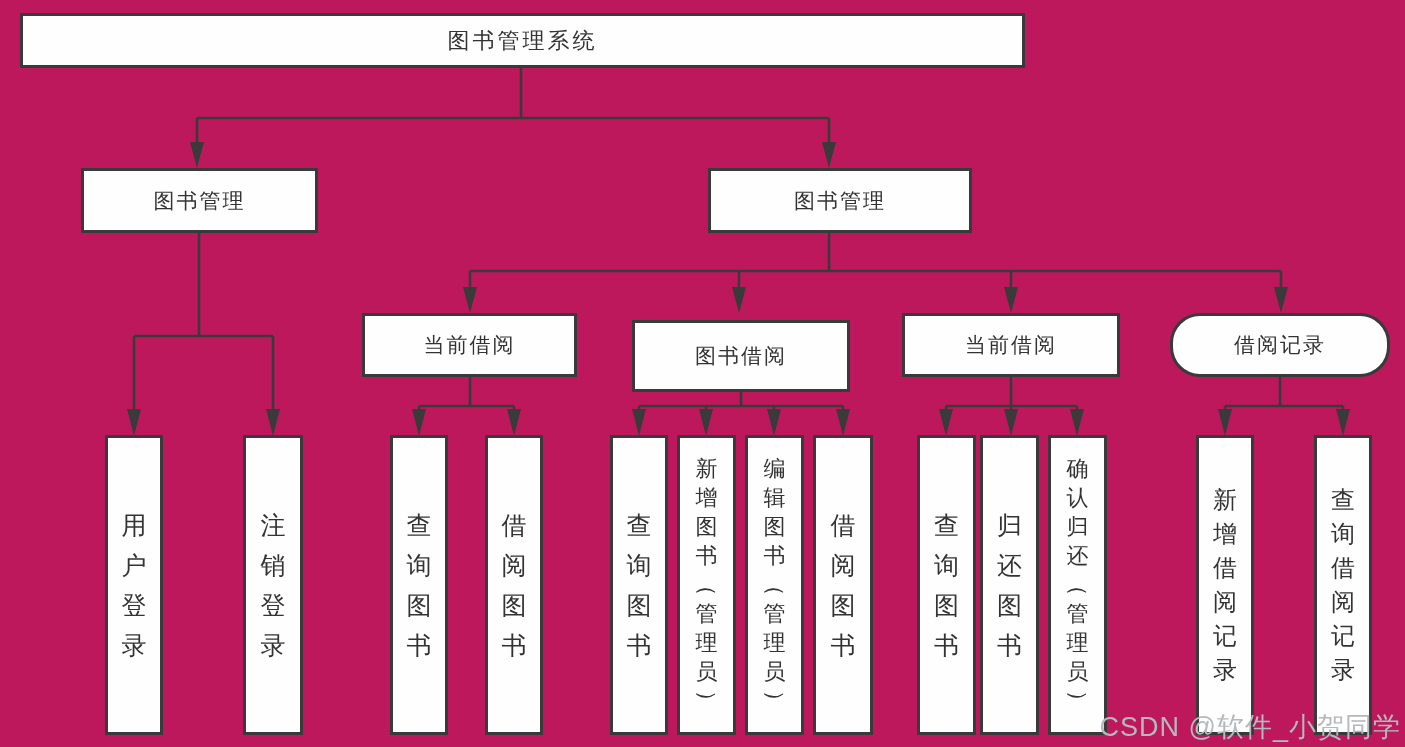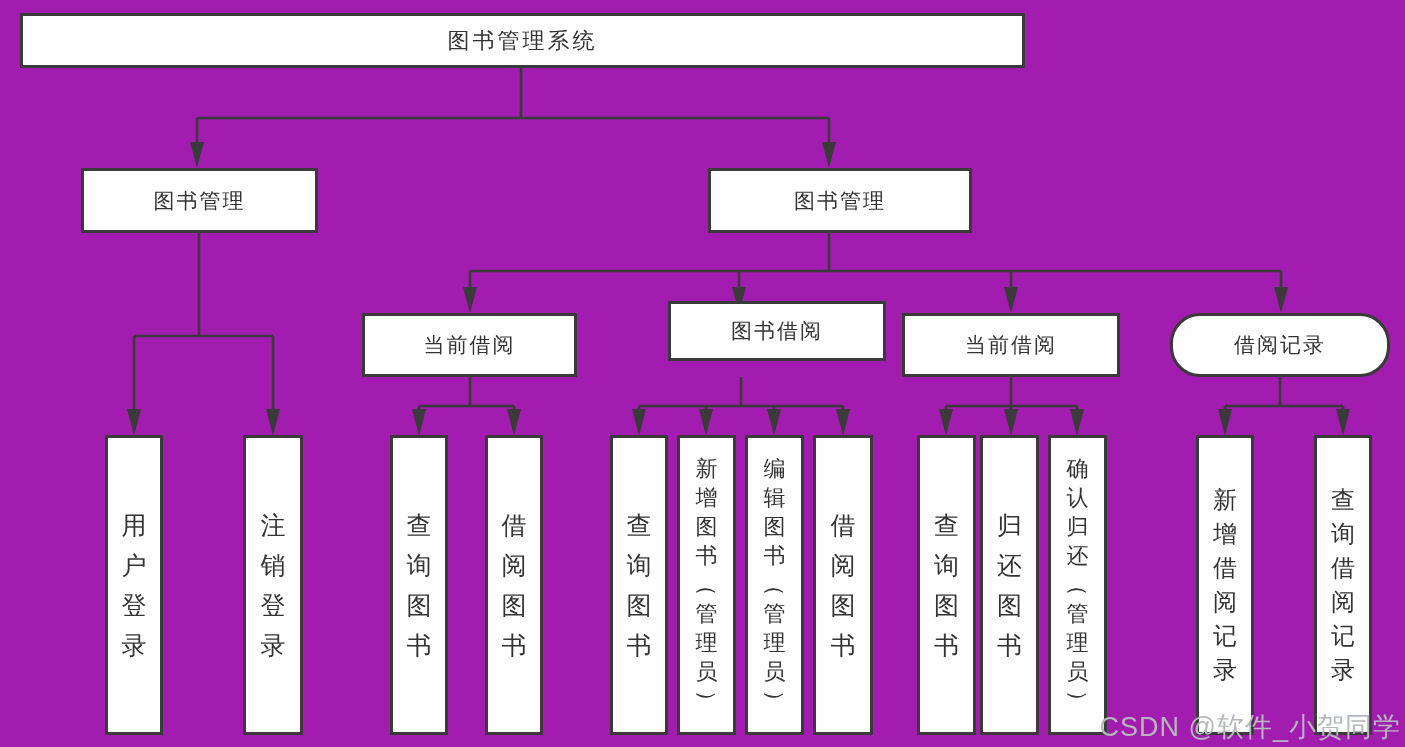--- a/index.html
+++ b/index.html
@@ -1,19 +1,19 @@
 <!DOCTYPE html>
 <html><head>
 <meta charset="utf-8">
 <style>
   html,body{margin:0;padding:0;background:#ffffff;}
   #stage{
     position:relative;
     width:1405px;height:747px;
-    background:#a21caf;
+    background:#be185d;
     font-family:"Liberation Sans","DejaVu Sans",sans-serif;
     overflow:hidden;
   }
   #connectors{position:absolute;left:0;top:0;width:1405px;height:747px;}
   .box{
     position:absolute;
     background:#fefefe;
     border:3px solid #3a3a3a;
     box-sizing:border-box;
     display:flex;align-items:center;justify-content:center;
@@ -127,21 +127,21 @@
   <div class="box" style="left:81px;top:168px;width:237px;height:65px;">
     <span class="hlabel">图书管理</span>
   </div>
   <div class="box" style="left:708px;top:168px;width:264px;height:65px;">
     <span class="hlabel">图书管理</span>
   </div>
 
   <div class="box" style="left:362px;top:313px;width:215px;height:64px;">
     <span class="hlabel">当前借阅</span>
   </div>
-  <div class="box" style="left:632px;top:301px;width:218px;height:60px;margin-left:36px;">
+  <div class="box" style="left:632px;top:320px;width:218px;height:72px;">
     <span class="hlabel">图书借阅</span>
   </div>
   <div class="box" style="left:902px;top:313px;width:218px;height:64px;">
     <span class="hlabel">当前借阅</span>
   </div>
   <div class="box" style="left:1170px;top:313px;width:220px;height:64px;border-radius:30px;">
     <span class="hlabel">借阅记录</span>
   </div>
 
   <div class="box" style="left:105px;top:435px;width:58px;height:300px;">

